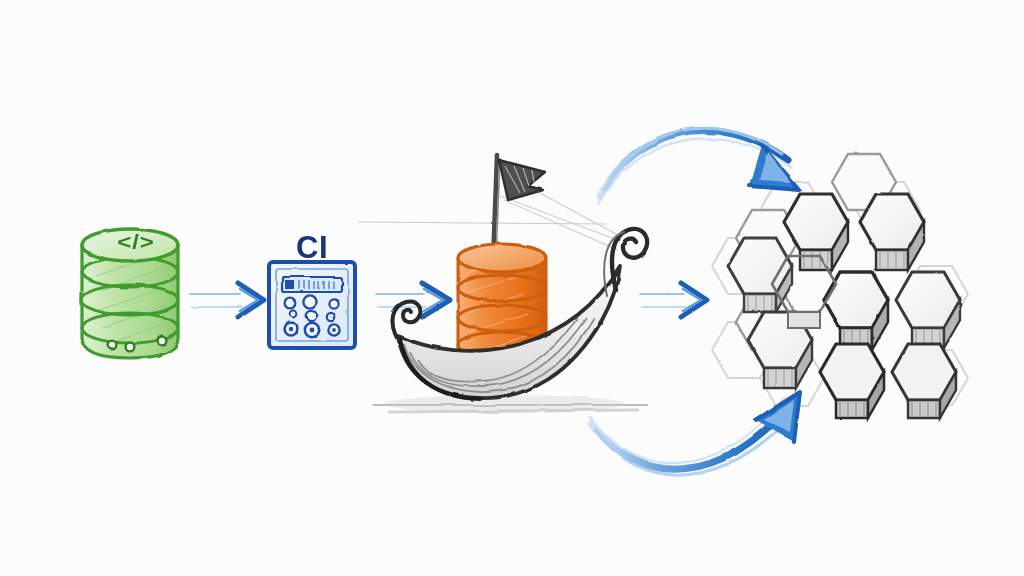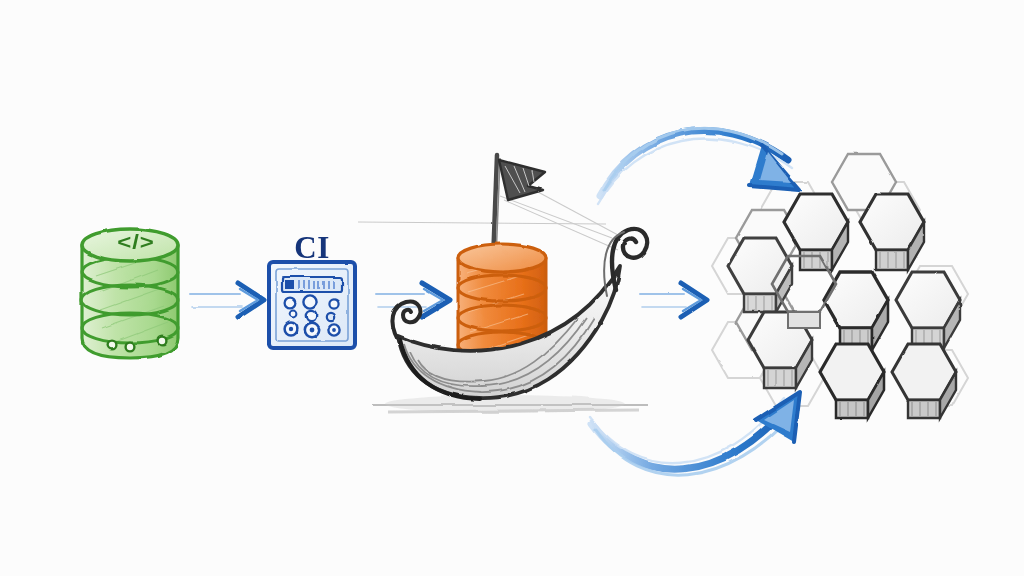--- a/index.html
+++ b/index.html
@@ -24,21 +24,21 @@
     top: 0;
     width: 1024px;
     height: 576px;
   }
   .ci-label {
     position: absolute;
     left: 282px;
     top: 232px;
     width: 60px;
     text-align: center;
-    font-family: Liberation Serif, serif;
+    font-family: Liberation Sans, sans-serif;
     font-weight: bold;
     font-size: 31px;
     letter-spacing: 0.5px;
     color: #16357a;
     line-height: 1;
     user-select: none;
   }
   .code-glyph {
     position: absolute;
     left: 96px;

